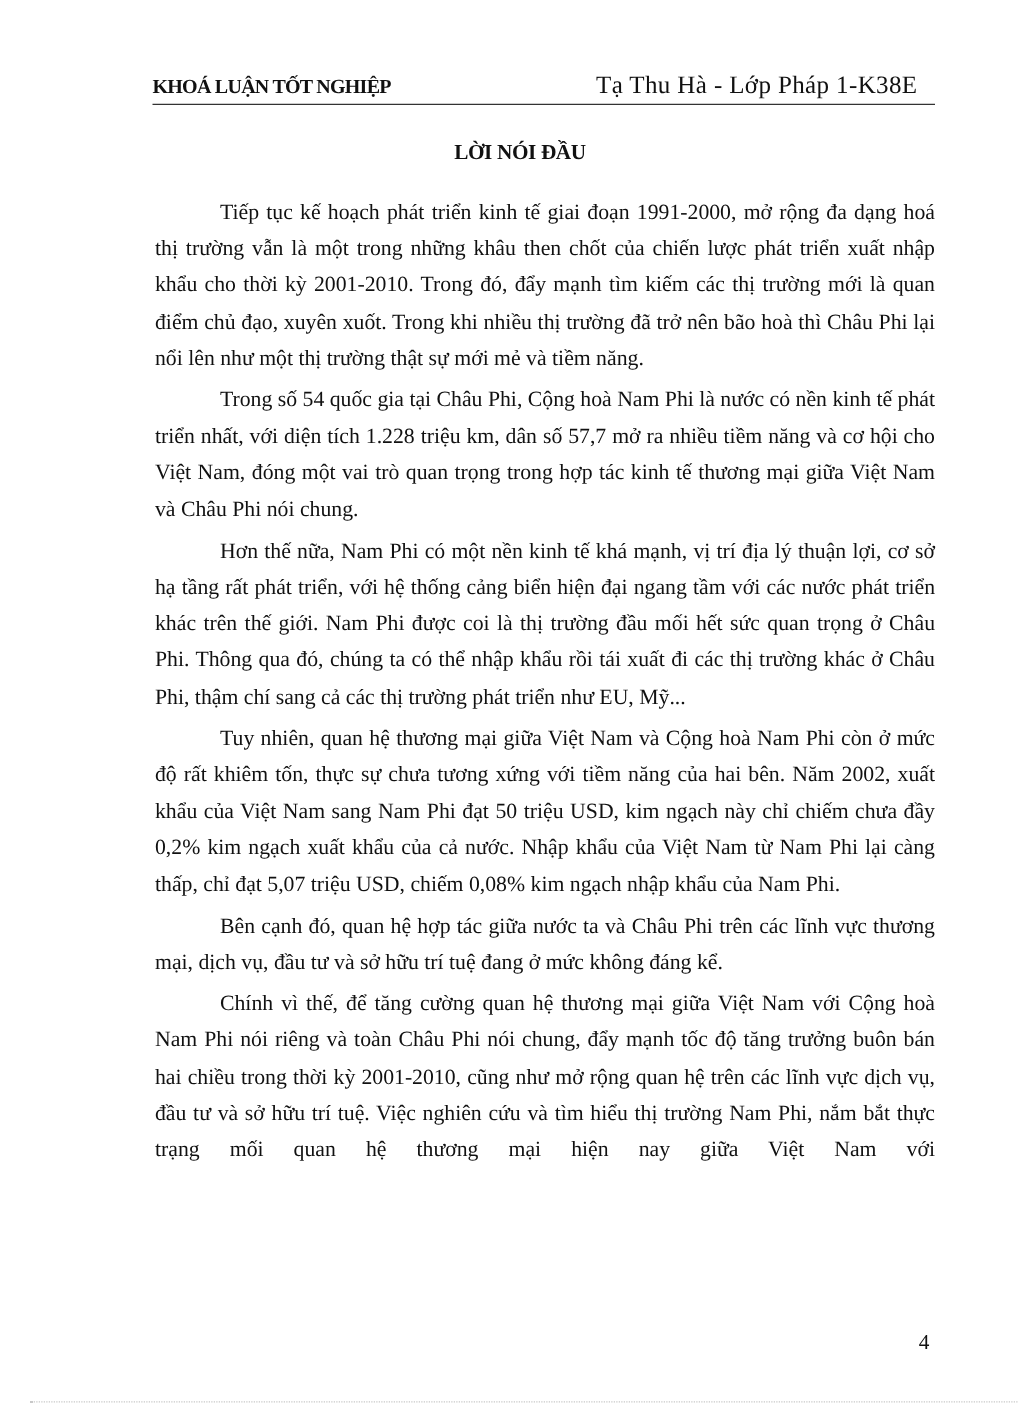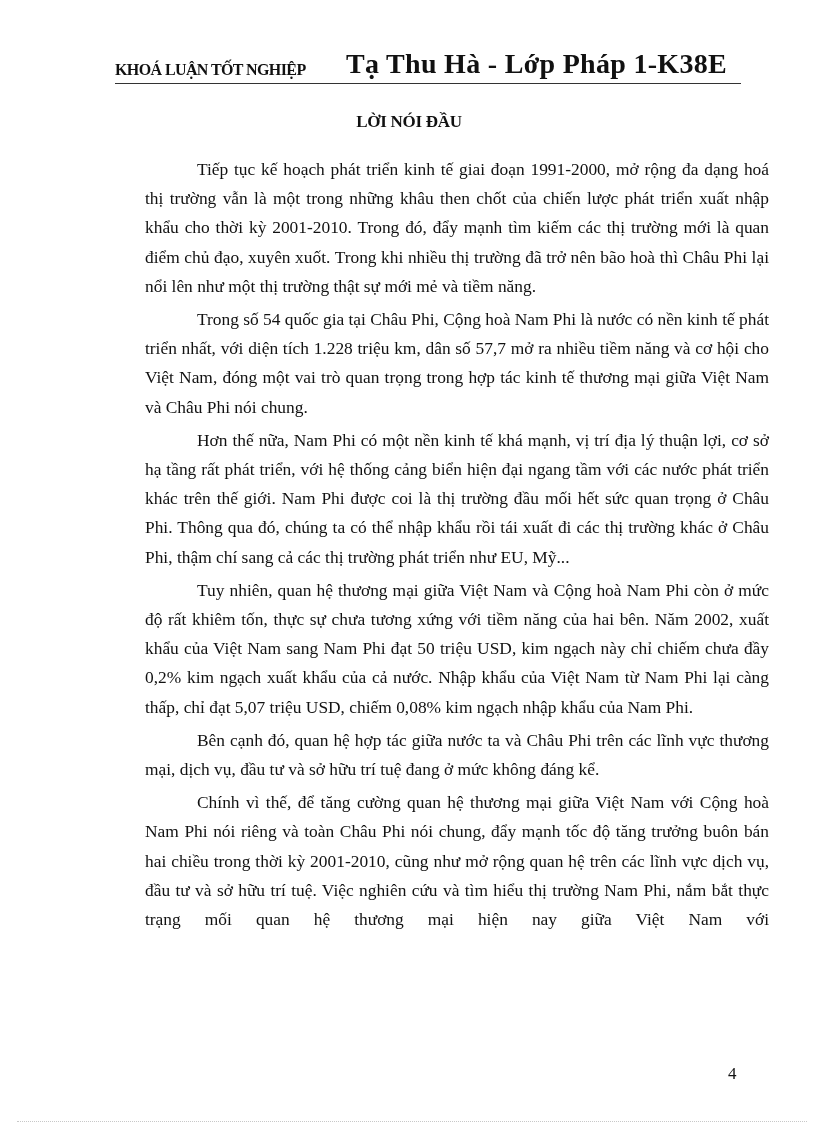--- a/index.html
+++ b/index.html
@@ -1,28 +1,28 @@
 <!DOCTYPE html>
 <html><head>
 <meta charset="utf-8">
 <style>
   html, body { margin: 0; padding: 0; background: #ffffff; }
   body { width: 816px; height: 1123px; position: relative; overflow: hidden;
          font-family: "Liberation Serif", "DejaVu Serif", serif; color: #111; }
-  .page { position: absolute; left: 1px; top: 0; width: 708px; height: 1123px; }
+  .page { position: absolute; left: 8px; top: 0; width: 708px; height: 1123px; }
   .header { position: absolute; left: 114px; top: 50px; width: 626px; height: 33px;
             border-bottom: 1px solid #333; }
   .header-left { position: absolute; left: 0; bottom: 4px; font-weight: bold;
                  font-size: 16px; letter-spacing: -0.6px; }
-  .header-right { position: absolute; right: 14px; bottom: 3px; font-weight: bold;
-                  font-size: 28px; letter-spacing: 0.3px; }
+  .header-right { position: absolute; right: 14px; bottom: 3px; font-weight: normal;
+                  font-size: 20px; letter-spacing: 0.3px; }
   .title { position: absolute; left: 0; width: 816px; top: 112px; text-align: center;
            font-weight: bold; font-size: 17px; letter-spacing: -0.3px; }
   .body { position: absolute; left: 116px; top: 155px; width: 624px;
-          font-size: 17.4px; line-height: 29.2px; text-align: justify; margin-left: 28px; }
+          font-size: 17.4px; line-height: 29.2px; text-align: justify; }
   .body p { margin: 0 0 4px 0; text-indent: 52px; }
   .page-number { position: absolute; left: 727px; top: 1064px; font-size: 17px; }
   .page-edge { position: absolute; left: 16px; top: 1121px; width: 790px; height: 0;
                border-top: 1px dotted #c8c8c8; }
 </style>
 </head>
 <body>
 
 <div class="page">
   <div class="header">

